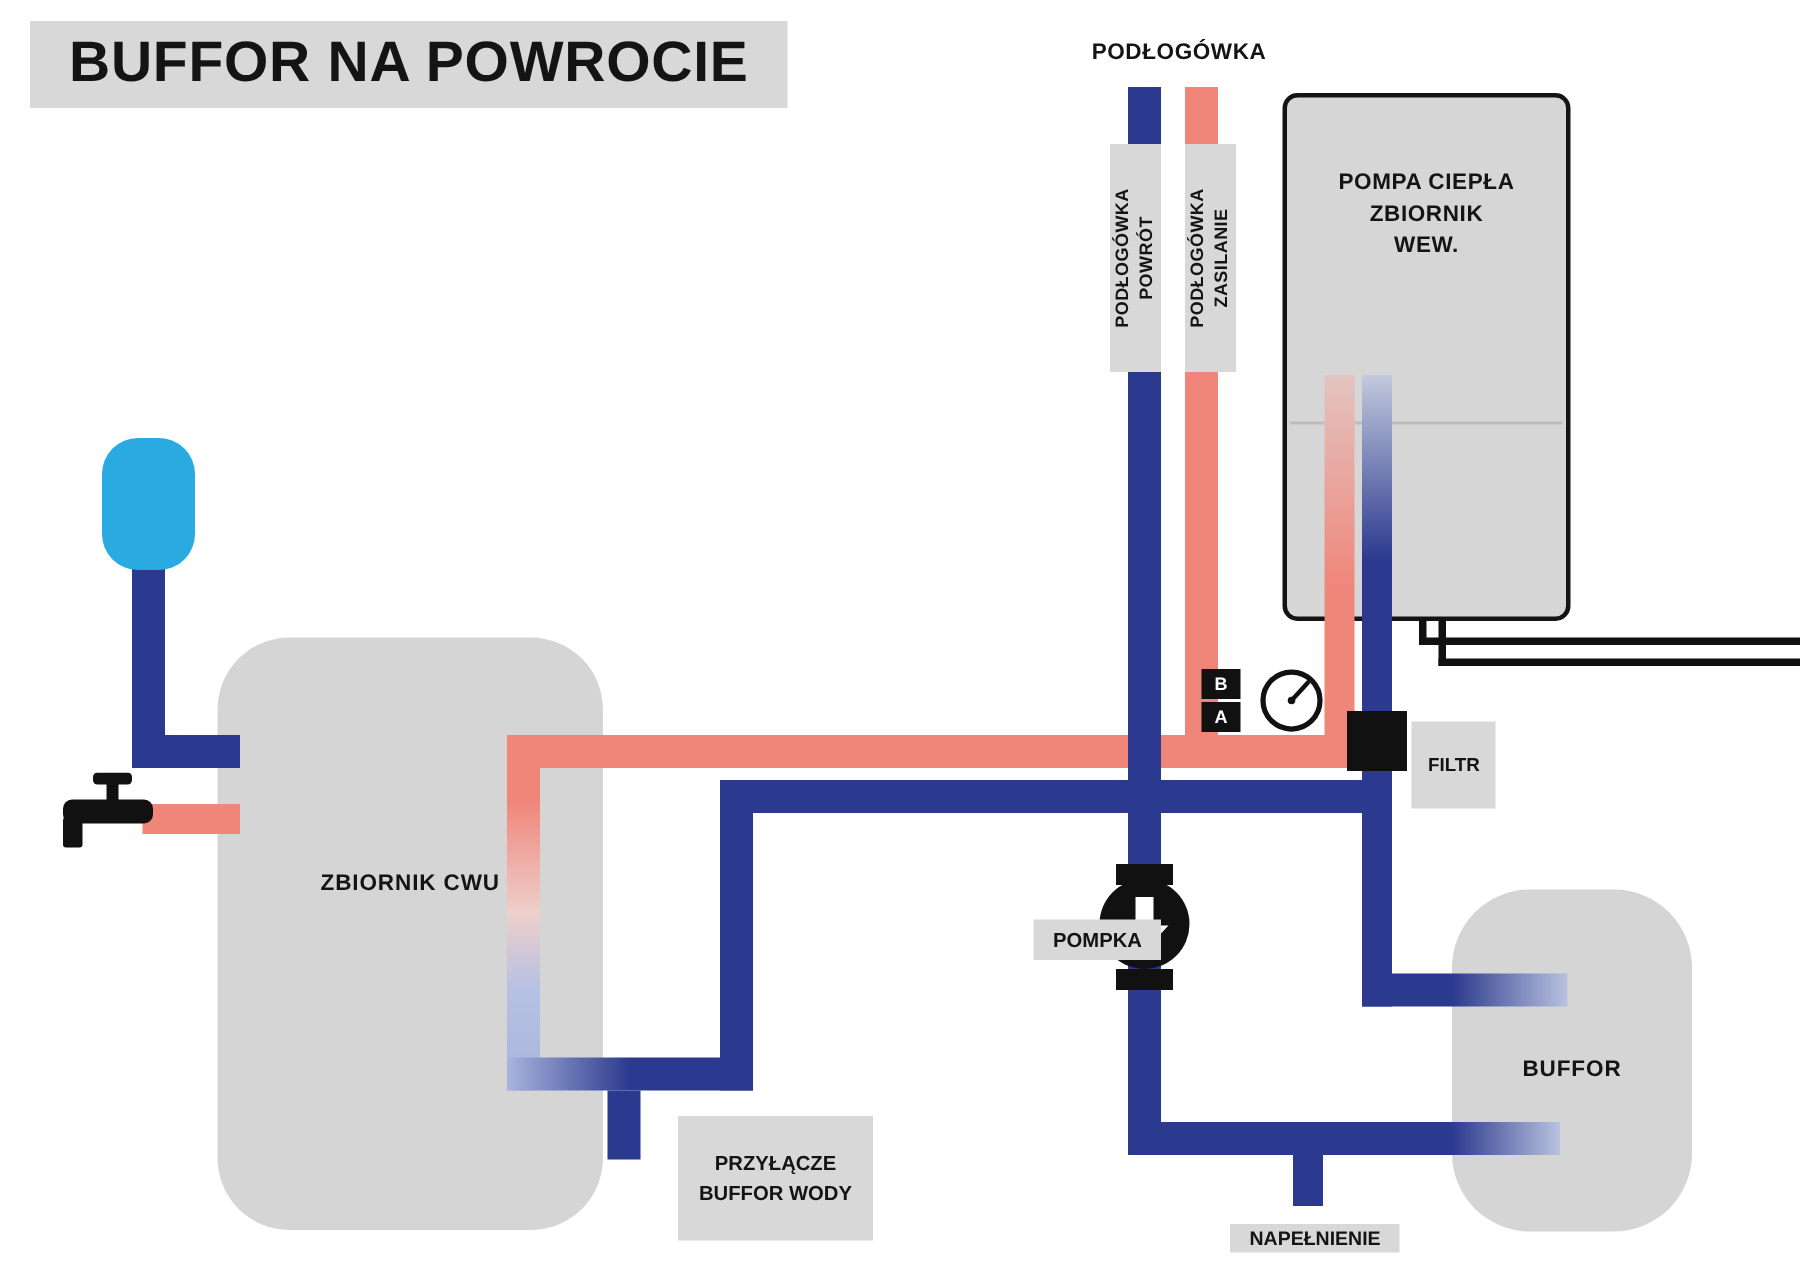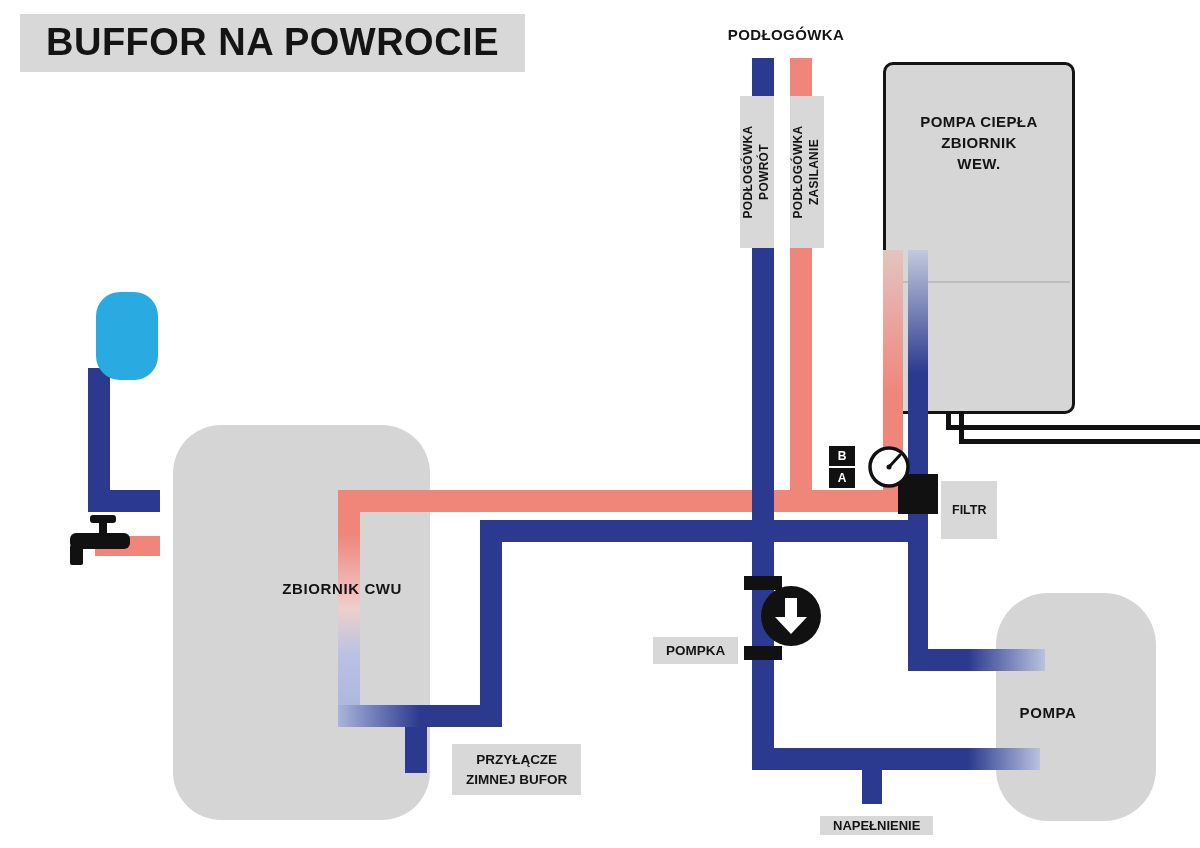--- a/index.html
+++ b/index.html
@@ -1,18 +1,18 @@
 <!DOCTYPE html>
 <html><head>
 <meta charset="utf-8">
 <style>
   html,body{margin:0;padding:0;background:#ffffff;}
   .stage{position:relative;width:1200px;height:848px;background:#ffffff;overflow:hidden;
          font-family:"Liberation Sans","DejaVu Sans",sans-serif;color:#141414;}
-  .abs{position:absolute;margin-left:28px;}
+  .abs{position:absolute;}
   
   .tank{left:145px;top:425px;width:257px;height:395px;border-radius:48px;background:#d5d5d5;}
   .buffer{left:968px;top:593px;width:160px;height:228px;border-radius:52px;background:#d5d5d5;}
   .unit{left:855px;top:62px;width:192px;height:352px;border-radius:10px;background:#d6d6d6;
         border:3px solid #141414;box-sizing:border-box;}
   .unit-seam{position:absolute;left:2px;right:2px;top:216px;height:2px;background:#bdbdbd;border-radius:2px;}
   .unit-text{position:absolute;left:0;top:46px;width:100%;text-align:center;font-weight:bold;
              font-size:15px;line-height:1.4;letter-spacing:.4px;}
   .unit-text span{display:block;}
   
@@ -22,26 +22,26 @@
   
   .lbl{position:absolute;background:#d8d8d8;font-weight:bold;color:#141414;}
   .title{left:20px;top:14px;padding:7px 26px;font-size:38px;letter-spacing:.5px;line-height:1.15;}
   .plain-lbl{position:absolute;font-weight:bold;color:#141414;background:transparent;}
   .toplbl{left:700px;top:26px;width:172px;text-align:center;font-size:15px;letter-spacing:.4px;}
   .vlabel{width:34px;height:152px;}
   .vlabel .inner{position:absolute;left:50%;top:50%;width:152px;height:34px;
                  transform:translate(-50%,-50%) rotate(-90deg);display:flex;flex-direction:column;
                  justify-content:center;text-align:center;font-size:12px;font-weight:bold;line-height:1.3;
                  letter-spacing:.3px;}
-  .tank-lbl{left:145px;top:580px;width:257px;text-align:right;font-size:15px;letter-spacing:.6px;}
+  .tank-lbl{left:145px;top:580px;width:257px;text-align:center;font-size:15px;letter-spacing:.6px;}
   .buffer-lbl{left:968px;top:704px;width:160px;text-align:center;font-size:15px;letter-spacing:.6px;}
-  .pompka-lbl{left:653px;top:613px;padding:6px 13px;font-size:13.5px;margin-top:24px;}
+  .pompka-lbl{left:689px;top:613px;padding:6px 13px;font-size:13.5px;}
   .filtr-lbl{left:941px;top:481px;padding:22px 11px;font-size:12.5px;}
   .fill-lbl{left:820px;top:816px;padding:2px 13px;font-size:13px;}
-  .cw-lbl{left:452px;top:744px;padding:6px 14px;font-size:13.5px;text-align:center;line-height:1.45;}
+  .cw-lbl{left:452px;top:744px;padding:22px 14px;font-size:13.5px;text-align:center;line-height:1.45;}
   .cw-lbl span{display:block;}
   
   .blackpart{position:absolute;background:#111;}
   .pump-circle{left:733px;top:586px;width:60px;height:60px;border-radius:50%;background:#111;}
   .valve-box{left:801px;width:26px;height:20px;background:#111;color:#fff;font-size:12px;font-weight:bold;
              text-align:center;line-height:20px;}
   .arrow-stem{left:757px;top:598px;width:12px;height:21px;background:#fff;}
   .arrow-head{left:747px;top:617px;width:0;height:0;border-left:16px solid transparent;
               border-right:16px solid transparent;border-top:17px solid #fff;}
   .vessel{left:68px;top:292px;width:62px;height:88px;border-radius:24px;background:#29abe2;}
@@ -129,24 +129,24 @@
   </div>
 
   <div class="lbl vlabel" style="left:790px;top:96px;">
     <div class="inner">
       <span>PODŁOGÓWKA</span>
       <span>ZASILANIE</span>
     </div>
   </div>
 
   <div class="plain-lbl tank-lbl">ZBIORNIK CWU</div>
-  <div class="plain-lbl buffer-lbl">POMPA</div>
+  <div class="plain-lbl buffer-lbl">BUFFOR</div>
 
   <div class="lbl pompka-lbl">POMPKA</div>
   <div class="lbl filtr-lbl">FILTR</div>
   <div class="lbl fill-lbl">NAPEŁNIENIE</div>
 
   <div class="lbl cw-lbl">
     <span>PRZYŁĄCZE</span>
-    <span>ZIMNEJ BUFOR</span>
+    <span>BUFFOR WODY</span>
   </div>
 
 </div>
 
 </body></html>

